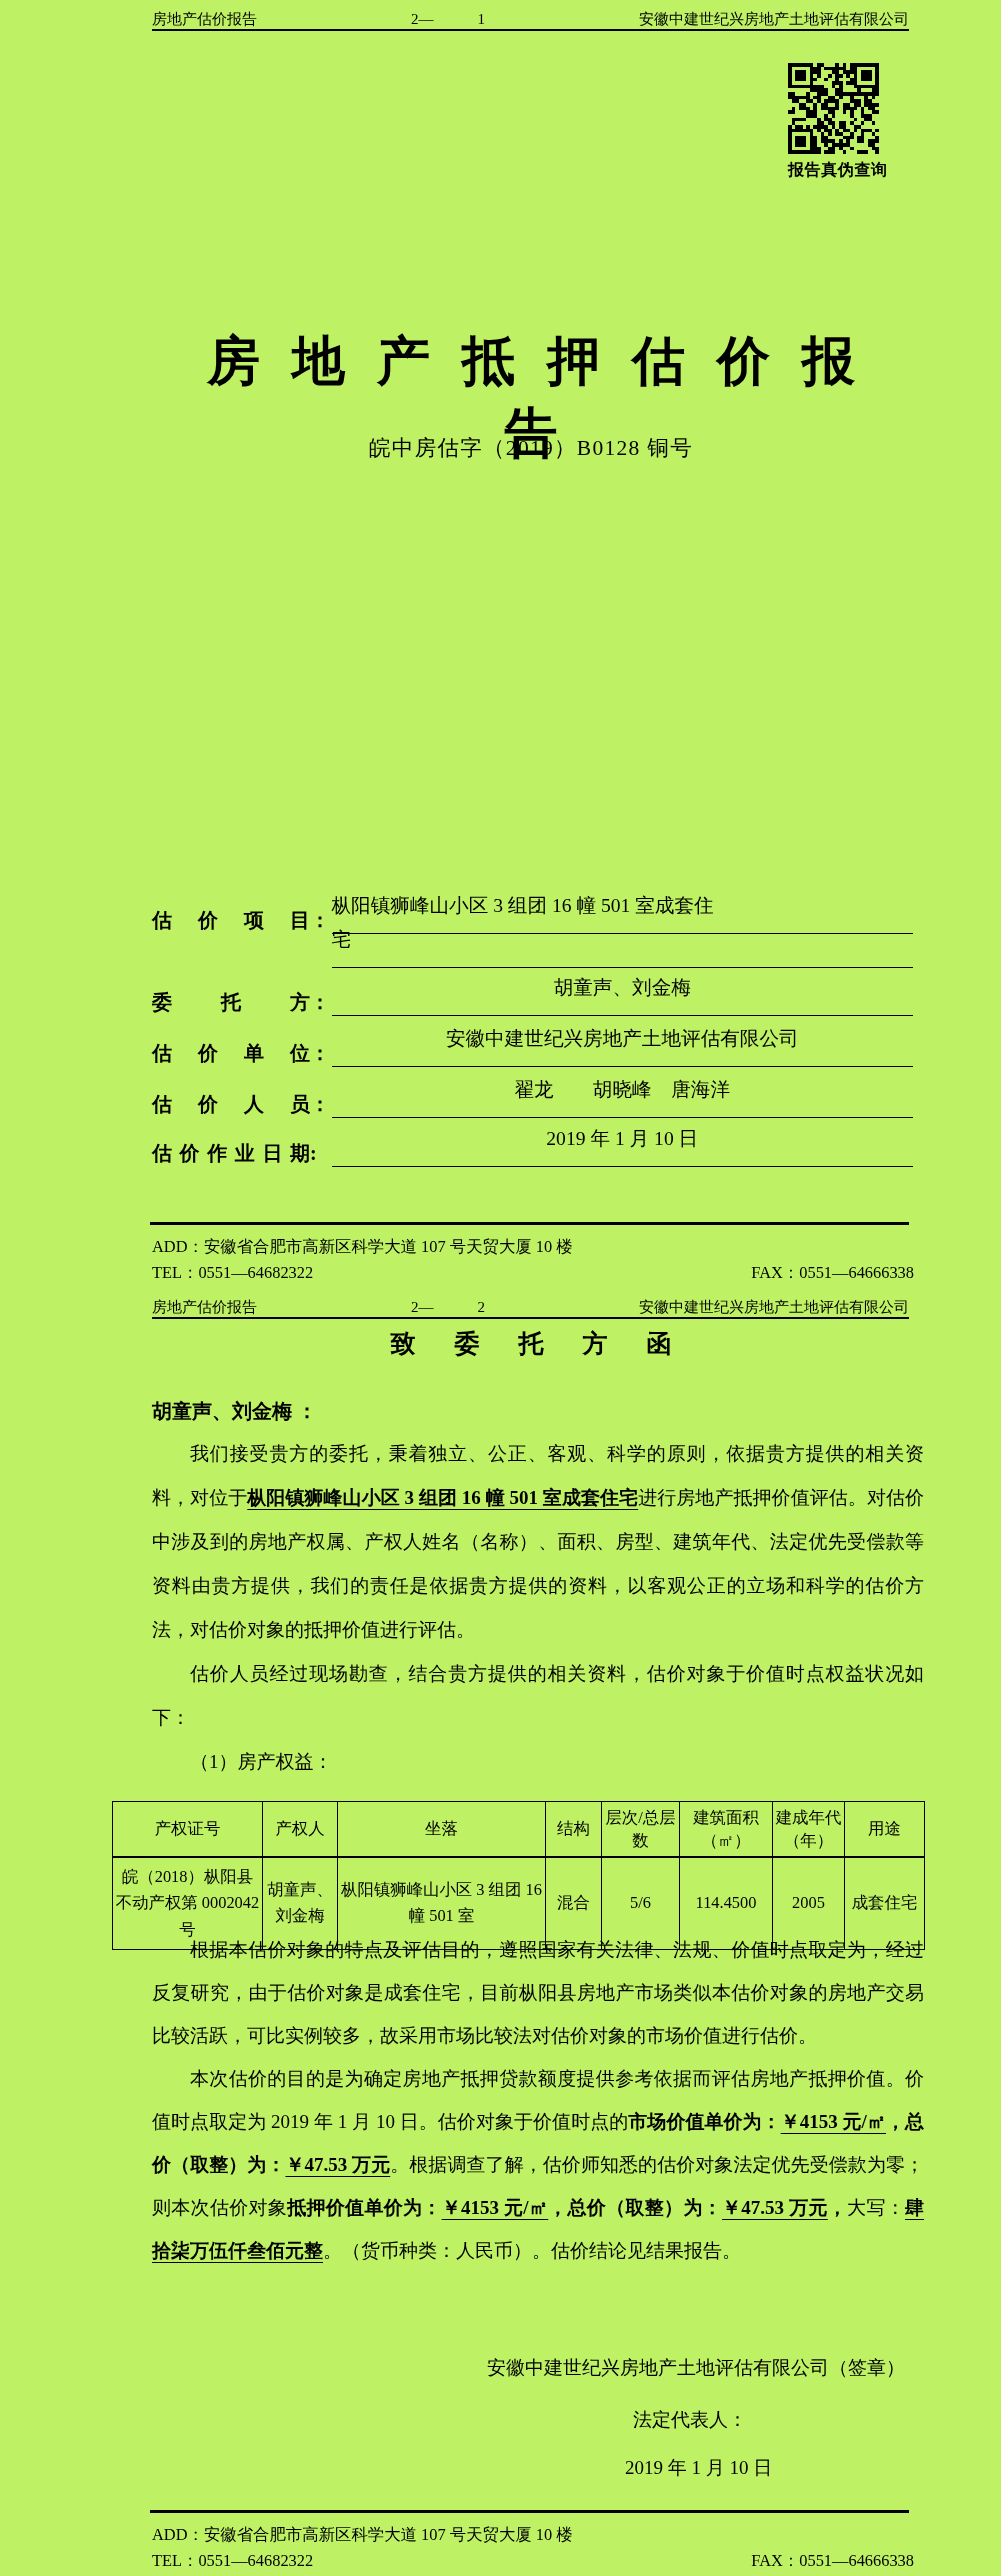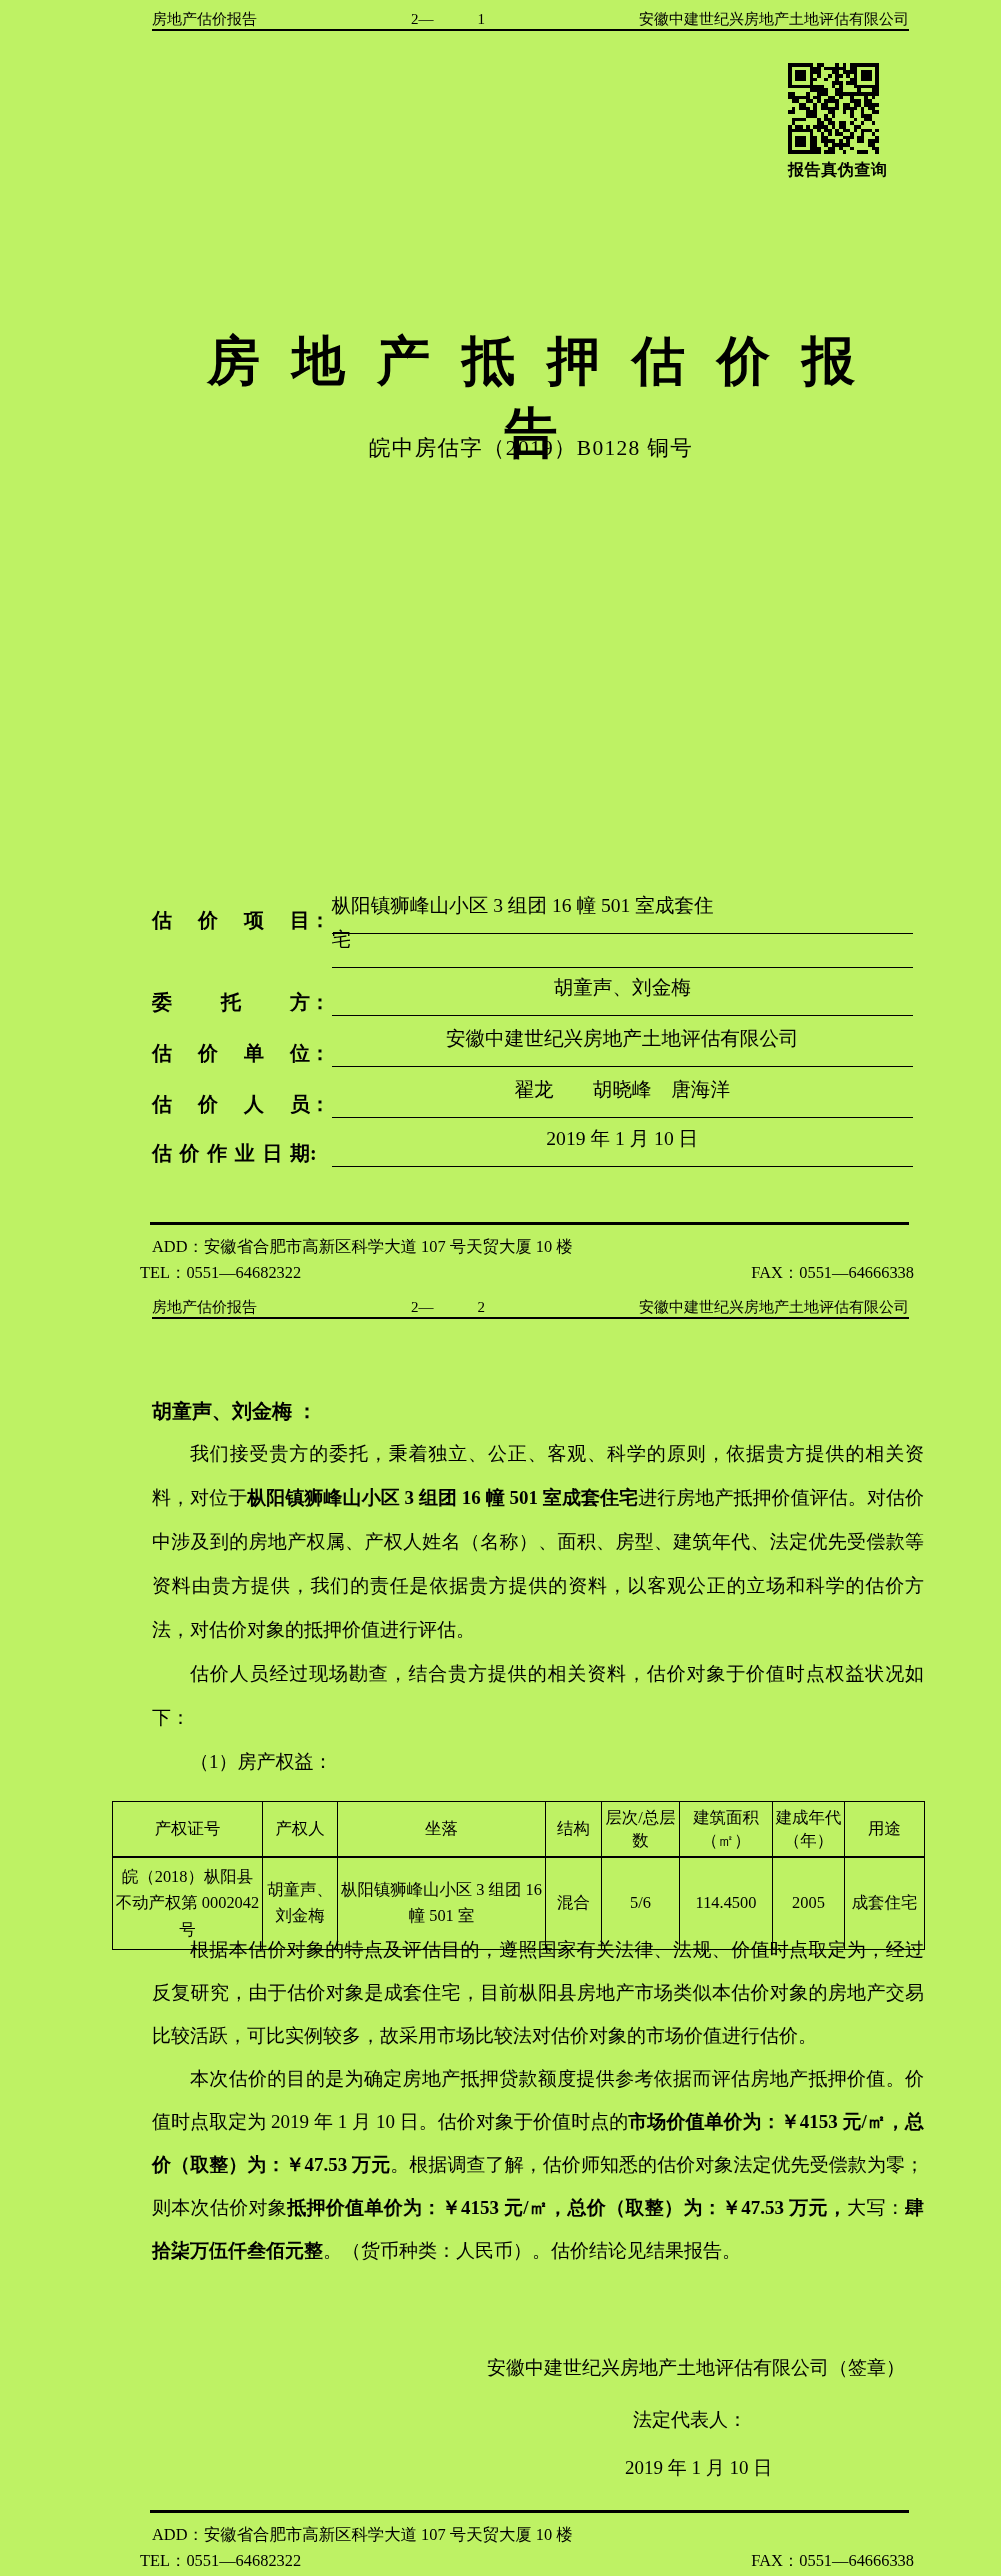--- a/index.html
+++ b/index.html
@@ -7,21 +7,21 @@
   .sheet{width:1002px;background:#fff;}
   .page{position:relative;width:1002px;height:1288px;background:#bef264;overflow:hidden;}
 
   
   .pg-header{position:absolute;left:152px;right:93px;top:8.8px;display:flex;
     justify-content:space-between;align-items:flex-start;font-size:15px;line-height:20px;}
   .pg-header .mid{display:flex;gap:44px;}
   .hdr-rule{position:absolute;left:152px;right:93px;top:29px;height:1.9px;background:#000;}
   .ftr-rule{position:absolute;left:150px;right:93px;top:1222px;height:2.5px;background:#000;}
   .ftr-add{position:absolute;left:152px;right:93px;top:1235px;font-size:16.4px;line-height:23px;}
-  .ftr-tels{position:absolute;left:140px;right:88px;top:1261px;font-size:16.4px;line-height:23px;
+  .ftr-tels{position:absolute;left:152px;right:88px;top:1261px;font-size:16.4px;line-height:23px;
     display:flex;justify-content:space-between;}
 
   
   .qr-wrap{position:absolute;left:788px;top:63px;width:91px;text-align:center;}
   .qr-wrap svg{width:91px;height:91px;display:block;shape-rendering:crispEdges;}
   .qr-cap{margin-top:5.7px;font-size:16px;font-weight:bold;letter-spacing:0.6px;white-space:nowrap;}
   .title{position:absolute;left:152px;width:758px;top:326px;margin:0;text-align:center;
     font-size:53px;font-weight:bold;letter-spacing:32px;padding-left:32px;box-sizing:border-box;}
   .doc-no{position:absolute;left:152px;width:758px;top:433px;text-align:center;
     font-size:21.5px;font-weight:normal;letter-spacing:1.3px;}
@@ -35,21 +35,21 @@
   .f-value.left{text-align:left;}
 
   
   .sec-title{position:absolute;left:152px;width:758px;top:39px;margin:0;text-align:center;
     font-size:25px;font-weight:bold;letter-spacing:39px;padding-left:39px;box-sizing:border-box;}
   .salutation{position:absolute;left:152px;top:109px;font-size:20px;font-weight:bold;line-height:28px;}
   .body-block{position:absolute;left:152px;width:772px;font-size:19px;text-align:justify;}
   .lh70{line-height:44px;} .lh68{line-height:43px;}
   .para{margin:0;text-indent:2em;}
   .b{font-weight:bold;}
-  .u{text-decoration-thickness:1.3px;text-underline-offset:5px;}
+  .u{text-decoration:underline;text-decoration-thickness:1.3px;text-underline-offset:5px;}
 
   table.prop{position:absolute;left:112px;top:513px;width:811px;border-collapse:collapse;
     border:1.3px solid #000;font-size:16.4px;table-layout:fixed;}
   table.prop th,table.prop td{border:0.6px solid #000;text-align:center;vertical-align:middle;
     font-weight:normal;padding:3.8px 2.5px;overflow:hidden;}
   table.prop thead th{height:42px;line-height:23px;border-bottom:2.5px solid #000;}
   table.prop tbody td{height:84px;line-height:26.5px;}
 
   .sig-company{position:absolute;left:152px;width:772px;top:1066px;text-align:right;
     padding-right:19px;box-sizing:border-box;font-size:19px;line-height:28px;}
@@ -470,20 +470,21 @@
     <div class="pg-header">
       <span>房地产估价报告</span>
       <span class="mid">
         <span>2—</span>
         <span>2</span>
       </span>
       <span>安徽中建世纪兴房地产土地评估有限公司</span>
     </div>
     <div class="hdr-rule"></div>
 
+    <h2 class="sec-title">致委托方函</h2>
     <div class="salutation">胡童声、刘金梅 ：</div>
 
     <div class="body-block lh70" style="top:144px">
       <p class="para"><span>我们接受贵方的委托，秉着独立、公正、客观、科学的原则，依据贵方提供的相关资料，对位于</span><span class="b u">枞阳镇狮峰山小区 3 组团 16 幢 501 室成套住宅</span><span>进行房地产抵押价值评估。对估价中涉及到的房地产权属、产权人姓名（名称）、面积、房型、建筑年代、法定优先受偿款等资料由贵方提供，我们的责任是依据贵方提供的资料，以客观公正的立场和科学的估价方法，对估价对象的抵押价值进行评估。</span></p>
       <p class="para">估价人员经过现场勘查，结合贵方提供的相关资料，估价对象于价值时点权益状况如下：</p>
       <p class="para">（1）房产权益：</p>
     </div>
 
     <table class="prop">
       <colgroup>

